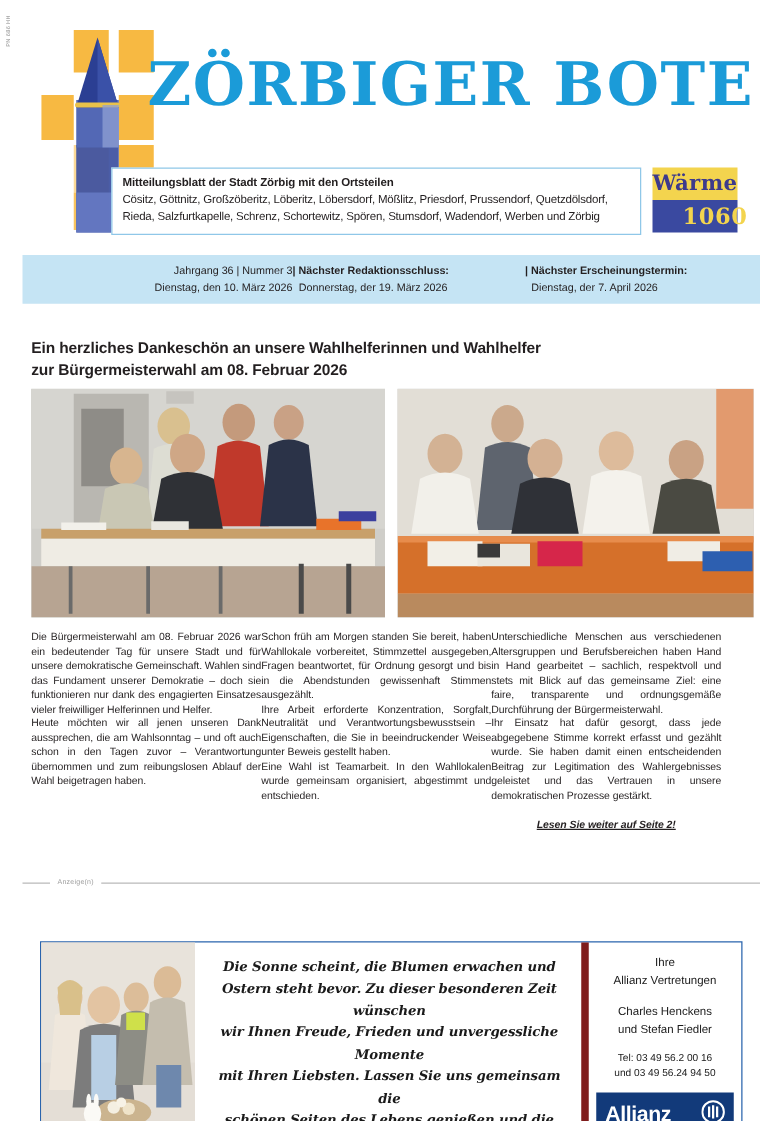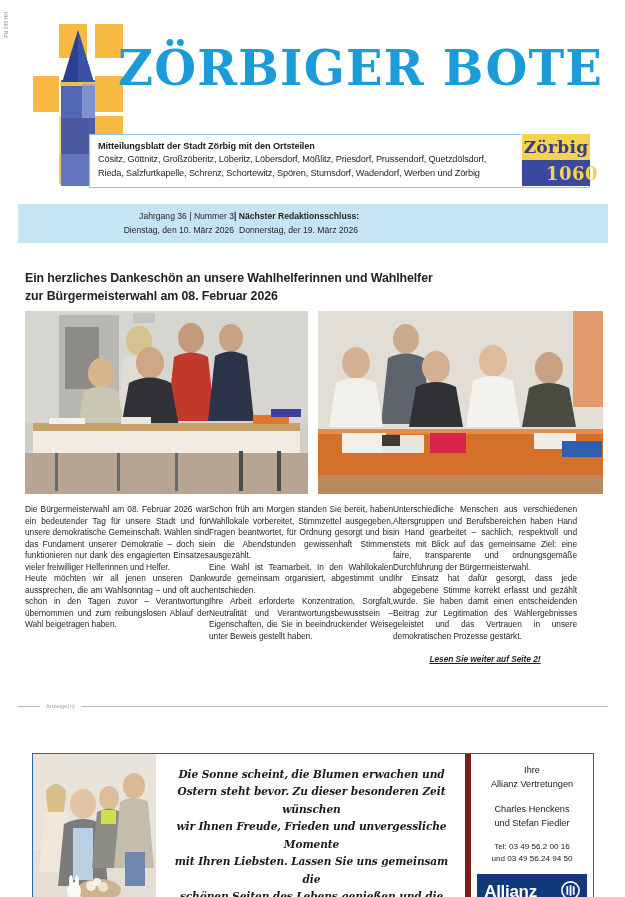--- a/index.html
+++ b/index.html
@@ -53,21 +53,21 @@
     letter-spacing: 1.2px;
     color: #1b9bd8;
     line-height: 1;
     white-space: nowrap;
   }
 
   .subtitle-box {
     position: absolute;
     left: 89px;
     top: 134px;
-    width: 501px;
+    width: 424px;
     box-sizing: border-box;
     border: 1px solid #8fc7e8;
     background: #ffffff;
     padding: 5px 8px 6px 8px;
   }
   .subtitle-head {
     font-size: 9.2px;
     font-weight: bold;
     color: #231f20;
     line-height: 1.45;
@@ -328,33 +328,37 @@
 
   <div class="paper-title">ZÖRBIGER BOTE</div>
 
   <div class="subtitle-box">
     <div class="subtitle-head">Mitteilungsblatt der Stadt Zörbig mit den Ortsteilen</div>
     <div class="subtitle-list">Cösitz, Göttnitz, Großzöberitz, Löberitz, Löbersdorf, Mößlitz, Priesdorf, Prussendorf, Quetzdölsdorf,</div>
     <div class="subtitle-list">Rieda, Salzfurtkapelle, Schrenz, Schortewitz, Spören, Stumsdorf, Wadendorf, Werben und Zörbig</div>
   </div>
 
   <div class="town-logo">
-    <div class="tl-top">Zörbig</div>
+    <div class="tl-top">Wärme</div>
     <div class="tl-bot">1060</div>
   </div>
 </div>
 
 <div class="info-strip">
   <div class="info-cell c1">
     <div>Jahrgang 36 | Nummer 3</div>
     <div>Dienstag, den 10. März 2026</div>
   </div>
   <div class="info-cell c2">
     <div class="b">| Nächster Redaktionsschluss:</div>
     <div class="pad">Donnerstag, der 19. März 2026</div>
+  </div>
+  <div class="info-cell c3">
+    <div class="b">| Nächster Erscheinungstermin:</div>
+    <div class="pad">Dienstag, der 7. April 2026</div>
   </div>
 </div>
 
 <div class="headline">
   <div>Ein herzliches Dankeschön an unsere Wahlhelferinnen und Wahlhelfer</div>
   <div>zur Bürgermeisterwahl am 08. Februar 2026</div>
 </div>
 
 <div class="photos">
 
@@ -431,22 +435,22 @@
   </div>
 </div>
 
 <div class="body-cols">
   <div class="col">
     <p>Die Bürgermeisterwahl am 08. Februar 2026 war ein bedeutender Tag für unsere Stadt und für unsere demokratische Gemeinschaft. Wahlen sind das Fundament unserer Demokratie – doch sie funktionieren nur dank des engagierten Einsatzes vieler freiwilliger Helferinnen und Helfer.</p>
     <p>Heute möchten wir all jenen unseren Dank aussprechen, die am Wahlsonntag – und oft auch schon in den Tagen zuvor – Verantwortung übernommen und zum reibungslosen Ablauf der Wahl beigetragen haben.</p>
   </div>
   <div class="col">
     <p>Schon früh am Morgen standen Sie bereit, haben Wahllokale vorbereitet, Stimmzettel ausgegeben, Fragen beantwortet, für Ordnung gesorgt und bis in die Abendstunden gewissenhaft Stimmen ausgezählt.</p>
+    <p>Ihre Arbeit erforderte Konzentration, Sorgfalt, Neutralität und Verantwortungsbewusstsein – Eigenschaften, die Sie in beeindruckender Weise unter Beweis gestellt haben.</p>
     <p>Eine Wahl ist Teamarbeit. In den Wahllokalen wurde gemeinsam organisiert, abgestimmt und entschieden.</p>
-    <p>Ihre Arbeit erforderte Konzentration, Sorgfalt, Neutralität und Verantwortungsbewusstsein – Eigenschaften, die Sie in beeindruckender Weise unter Beweis gestellt haben.</p>
   </div>
   <div class="col">
     <p>Unterschiedliche Menschen aus verschiedenen Altersgruppen und Berufsbereichen haben Hand in Hand gearbeitet – sachlich, respektvoll und stets mit Blick auf das gemeinsame Ziel: eine faire, transparente und ordnungsgemäße Durchführung der Bürgermeisterwahl.</p>
     <p>Ihr Einsatz hat dafür gesorgt, dass jede abgegebene Stimme korrekt erfasst und gezählt wurde. Sie haben damit einen entscheidenden Beitrag zur Legitimation des Wahlergebnisses geleistet und das Vertrauen in unsere demokratischen Prozesse gestärkt.</p>
     <div class="readmore">Lesen Sie weiter auf Seite 2!</div>
   </div>
 </div>
 
 <div class="anzeigen">
   <div class="rule short"></div>

